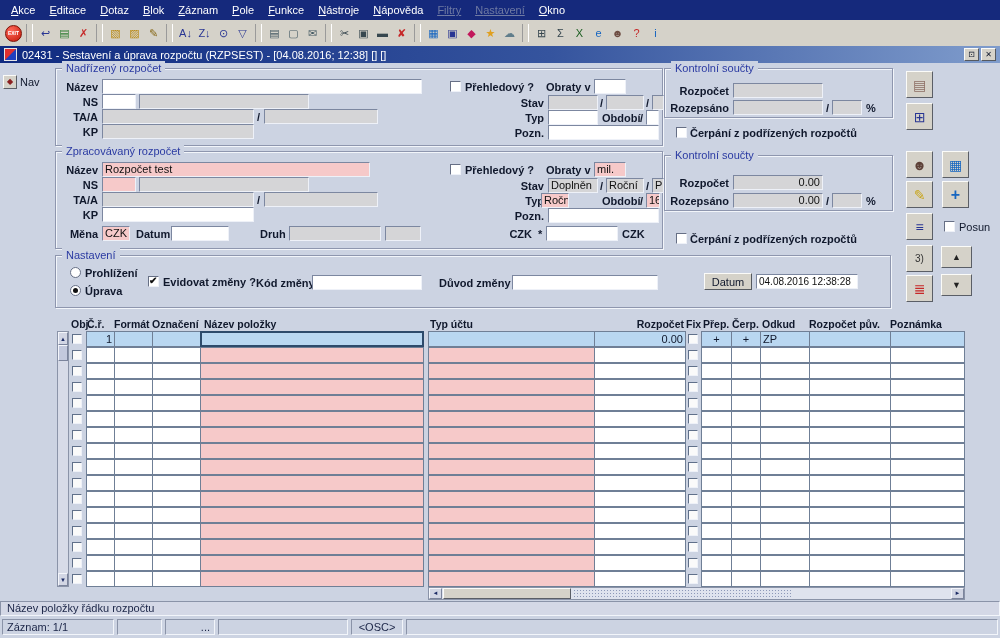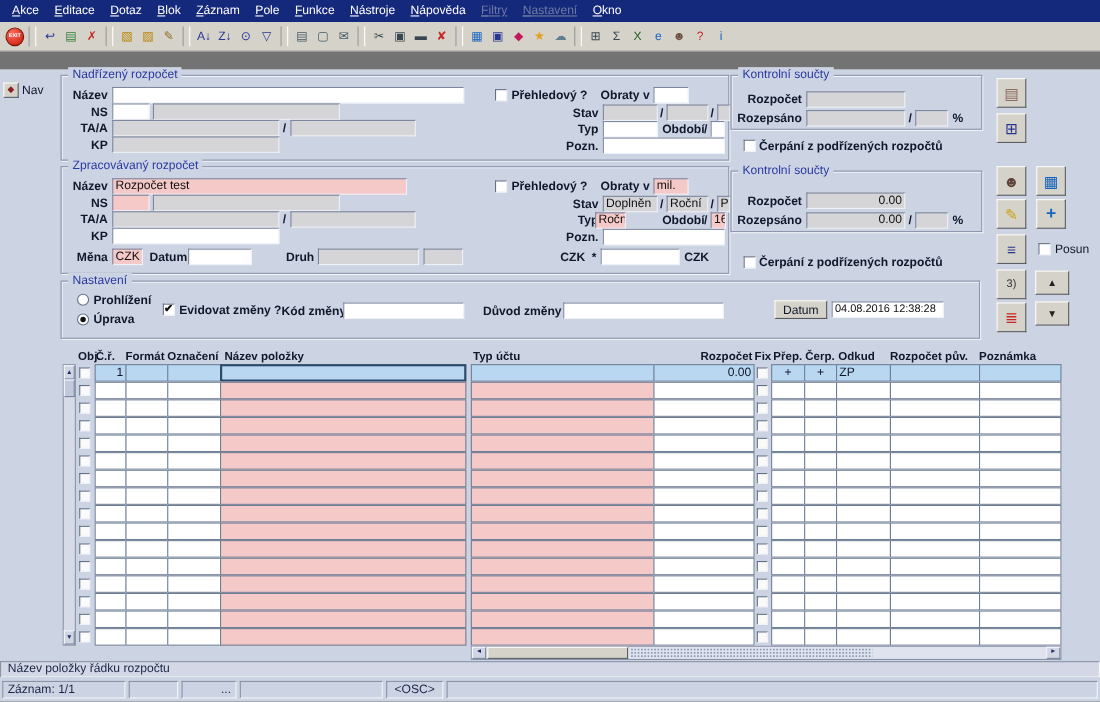--- a/index.html
+++ b/index.html
@@ -1,16 +1,16 @@
 <!DOCTYPE html>
 <html><head>
 <meta charset="utf-8">
 <style>
   html,body{margin:0;padding:0;background:#9aa0ae;}
-  #app{position:relative;width:1000px;height:638px;background:#737373;overflow:hidden;
+  #app{position:relative;width:1000px;height:638px;background:#4c1d95;overflow:hidden;
        font-family:"Liberation Sans",sans-serif;font-size:11px;color:#10182c;user-select:none;}
   
   #menubar{position:absolute;top:0;left:0;right:0;height:20px;background:#15297c;color:#fff;
            display:flex;align-items:center;padding-left:4px;}
   .menu-item{display:inline-block;padding:3px 7px;cursor:default;}
   .menu-item::first-letter{text-decoration:underline;}
   .menu-item.disabled{color:#6f7aa3;text-decoration:underline;}
   
   #toolbar{position:absolute;top:20px;left:0;right:0;height:26px;background:#d5d2c9;
            border-bottom:1px solid #8f8f8f;display:flex;align-items:center;padding:0 4px;}
@@ -153,20 +153,27 @@
       <span class="tb-sep"></span>
       <button class="tb-btn" style="color: rgb(55, 71, 79);">⊞</button>
       <button class="tb-btn" style="color: rgb(55, 71, 79);">Σ</button>
       <button class="tb-btn" style="color: rgb(27, 94, 32);">X</button>
       <button class="tb-btn" style="color: rgb(21, 101, 192);">e</button>
       <button class="tb-btn" style="color: rgb(109, 76, 65);">☻</button>
       <button class="tb-btn" style="color: rgb(198, 40, 40);">?</button>
       <button class="tb-btn" style="color: rgb(21, 101, 192);">i</button>
     </div>
 
+  <div id="mdititle">
+    <span id="app-icon"></span>
+    <span>02431 - Sestavení a úprava rozpočtu (RZPSEST) - [04.08.2016; 12:38] [] []</span>
+    <span id="title-spacer"></span>
+    <button class="win-btn">⊡</button>
+    <button class="win-btn">✕</button>
+  </div>
 
   <div id="canvas">
 
     <div id="nav-toggle">
       <span id="nav-ic">◆</span>
       <span class="lbl nb" style="position:static">Nav</span>
     </div>
 
     <div class="grp" style="left:55px;top:5px;width:608px;height:78px">
       <span class="grp-title">Nadřízený rozpočet</span>

